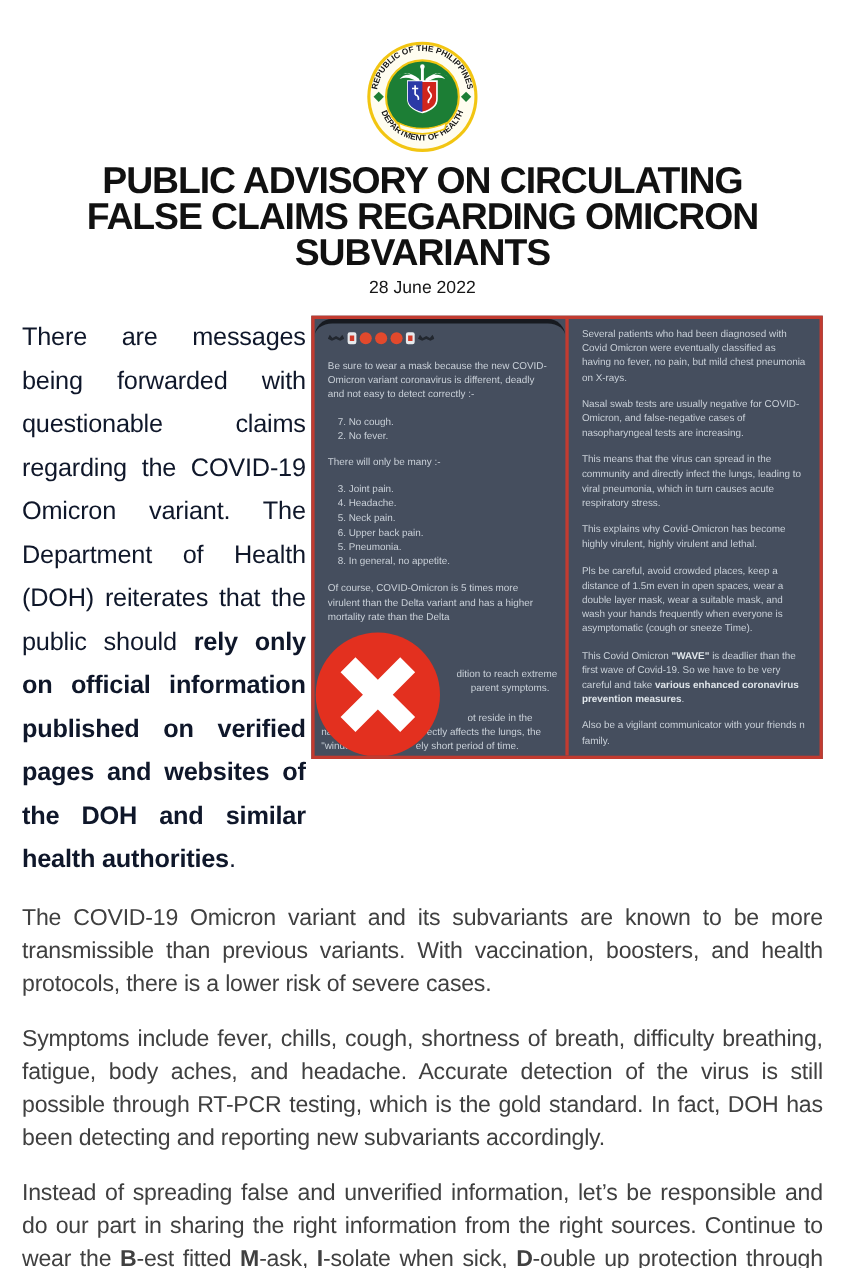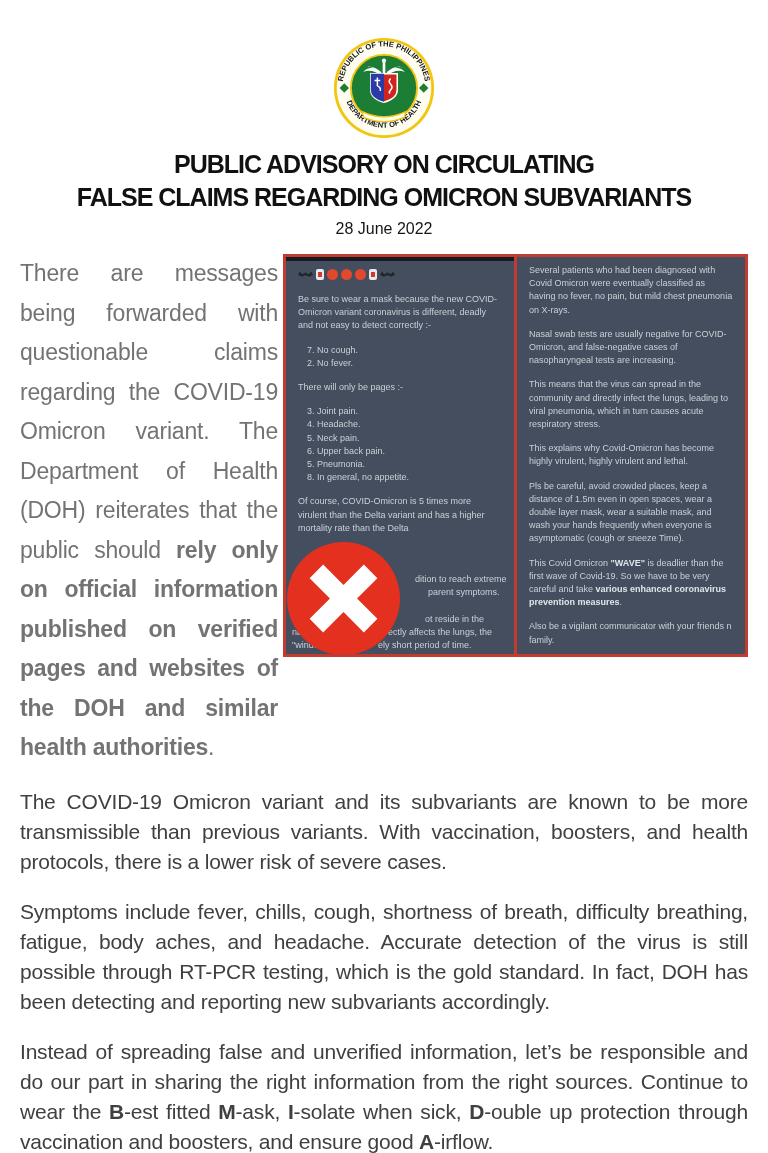--- a/index.html
+++ b/index.html
@@ -6,38 +6,38 @@
   html,body { background:#fff; }
   body {
     width:768px; height:1153px;
     font-family:"Liberation Sans", sans-serif;
     display:flex; flex-direction:column;
     overflow:hidden; color:#1c1c1c;
   }
   
   header { text-align:center; }
   .logo-wrap { margin:36px auto 8px; width:104px; height:104px; }
-  .title { font-weight:bold; font-size:25px; letter-spacing:-1px; line-height:33px; color:#111; }
+  .title { font-weight:bold; font-size:34px; letter-spacing:-1px; line-height:33px; color:#111; }
   .title .tl { display:block; }
   .date { font-size:16px; margin-top:6px; color:#161616; }
   
   .row { display:flex; padding:0 20px; margin-top:16px; }
   .intro {
     width:258px; flex:none; margin-right:5px;
     font-size:23px; line-height:39.5px; letter-spacing:-0.2px;
-    text-align:justify; color:#737373;
+    text-align:justify; color:#0f172a;
   }
   .intro b { font-weight:bold; }
   
   .shot {
     flex:1; height:403px; position:relative;
     background:#454e5e; border:3px solid #c23b30;
     display:flex; overflow:hidden;
   }
-  .col { flex:1; padding:7px 12px 16px; color:#c9d0d8; font-size:9px; line-height:13.2px; overflow:hidden; }
+  .col { flex:1; padding:7px 12px 16px; color:#c9d0d8; font-size:9px; line-height:13.2px; overflow:hidden;border-radius:16px; }
   .colL { border-top:4px solid #171a20; }
   .vdiv { width:3px; background:#c23b30; flex:none; }
   .sp { margin-bottom:11px; }
   .sp b { font-weight:bold; color:#dfe5ea; }
   .slist { margin-bottom:11px; padding-left:9px; }
   .erow { margin-bottom:11px; height:14px; }
   .em { display:inline-block; vertical-align:middle; margin-right:3px; }
   .em-red-circle { width:11px; height:11px; border-radius:50%; background:#e2492c; }
   .em-mask { width:8px; height:11px; border-radius:2px; background:#e7eaed; position:relative; }
   .em-mask::after { content:""; position:absolute; left:2px; top:3px; width:4px; height:5px; background:#d23a2a; }
@@ -105,21 +105,21 @@
 <div class="row">
   <p class="intro"><span>There are messages being forwarded with questionable claims regarding the COVID-19 Omicron variant. The Department of Health (DOH) reiterates that the public should </span><b>rely only on official information published on verified pages and websites of the DOH and similar health authorities</b><span>.</span></p>
   <div class="shot">
     <div class="col colL">
         <div class="erow"><span class="em em-bat"></span><span class="em em-mask"></span><span class="em em-red-circle"></span><span class="em em-red-circle"></span><span class="em em-red-circle"></span><span class="em em-mask"></span><span class="em em-bat"></span></div>
         <div class="sp"><span>Be sure to wear a mask because the new COVID-Omicron variant coronavirus is different, deadly and not easy to detect correctly :-</span></div>
         <div class="slist">
           <div class="sli">7. No cough.</div>
           <div class="sli">2. No fever.</div>
         </div>
-        <div class="sp"><span>There will only be pages :-</span></div>
+        <div class="sp"><span>There will only be many :-</span></div>
         <div class="slist">
           <div class="sli">3. Joint pain.</div>
           <div class="sli">4. Headache.</div>
           <div class="sli">5. Neck pain.</div>
           <div class="sli">6. Upper back pain.</div>
           <div class="sli">5. Pneumonia.</div>
           <div class="sli">8. In general, no appetite.</div>
         </div>
         <div class="sp"><span>Of course, COVID-Omicron is 5 times more virulent than the Delta variant and has a higher mortality rate than the Delta</span></div>
         <div class="frag">

